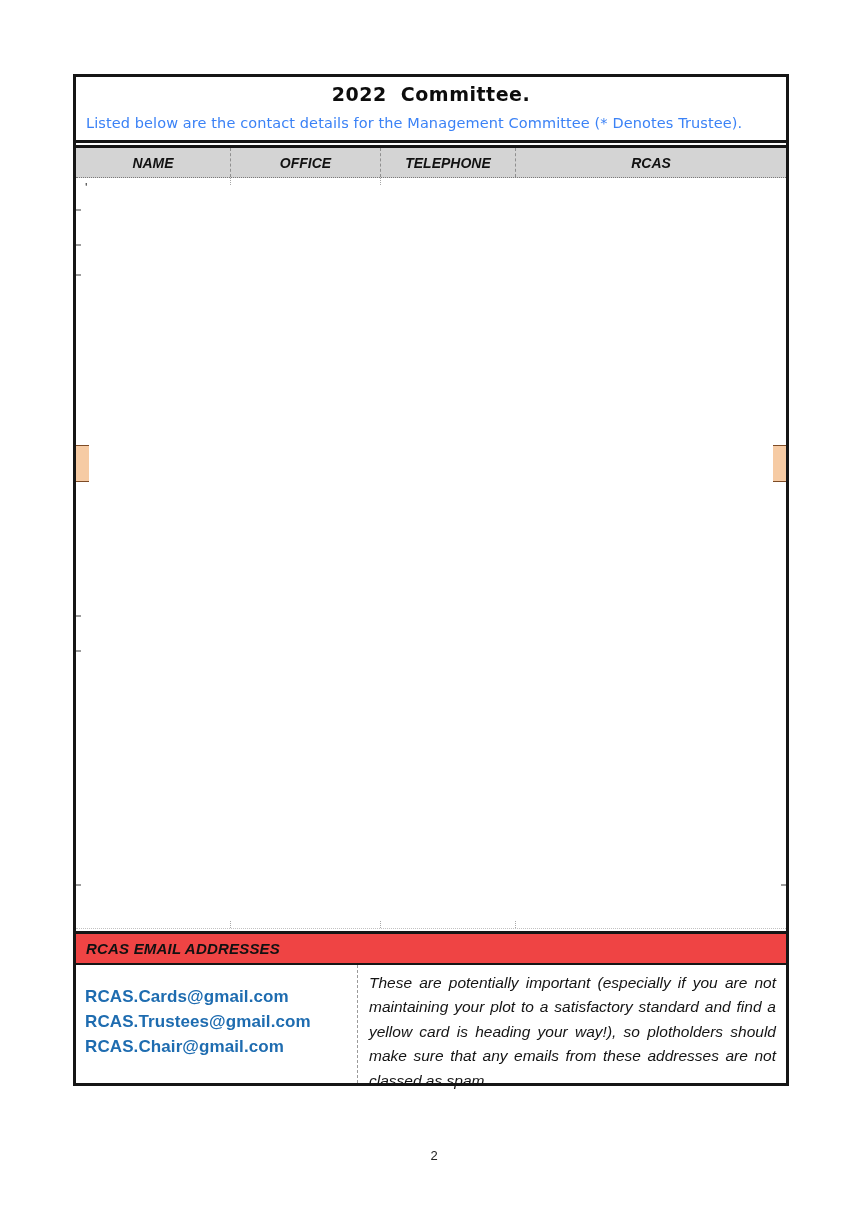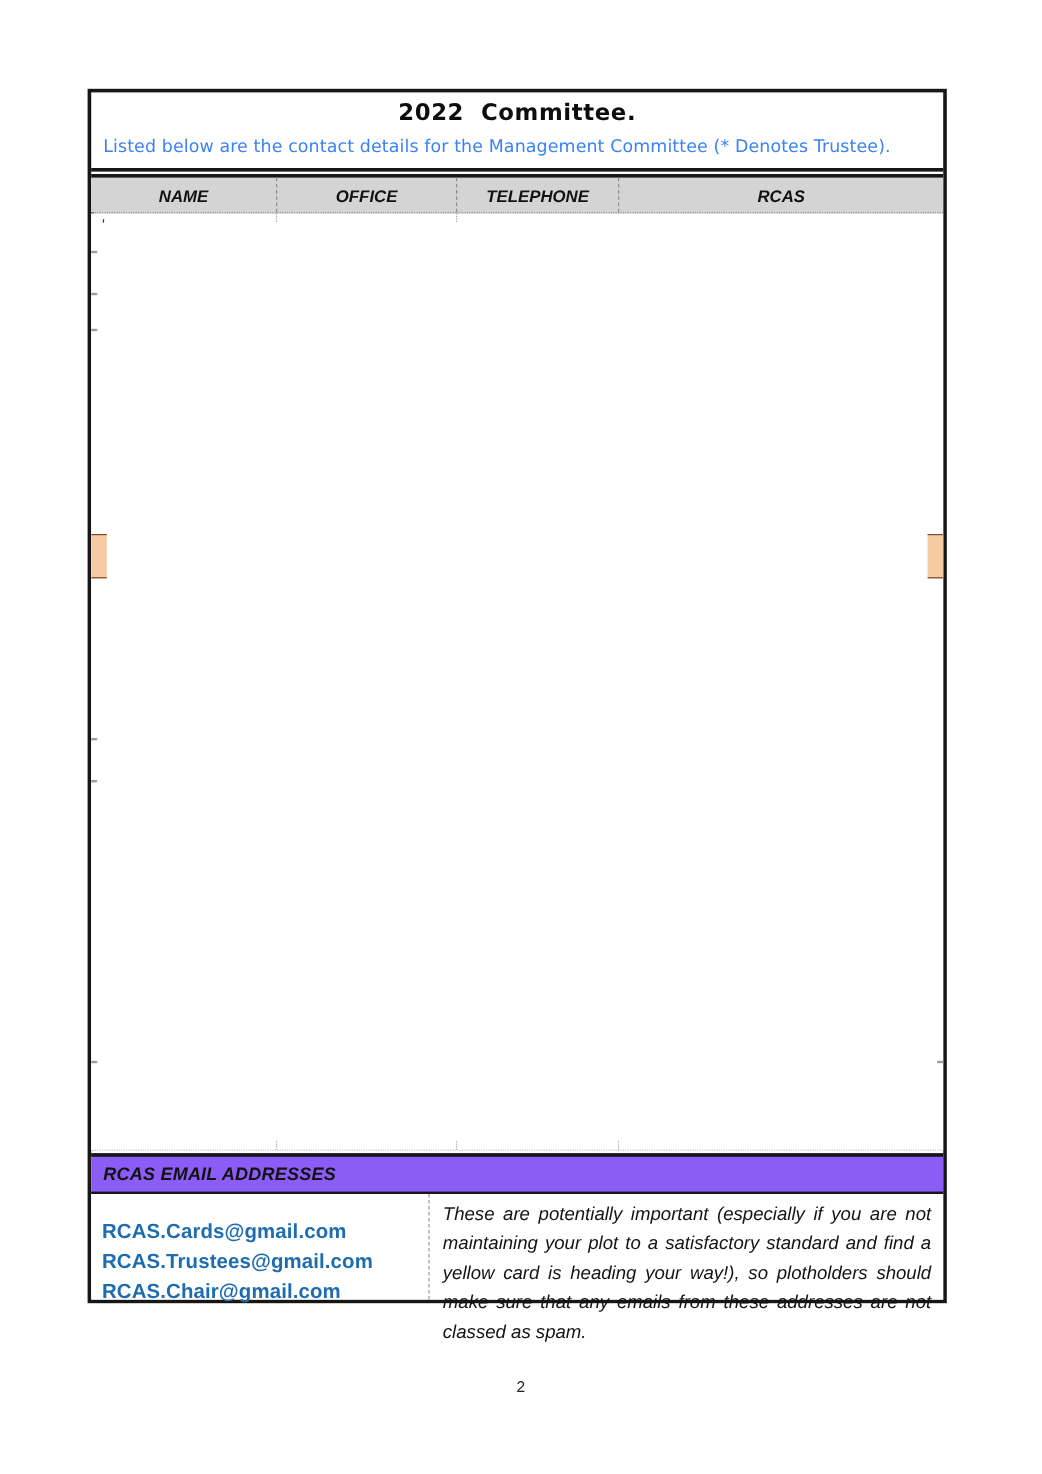--- a/index.html
+++ b/index.html
@@ -51,28 +51,28 @@
   .peach-rect {
     position: absolute; width: 13px; height: 37px; top: 267px;
     background: #f6cba4; border-top: 1px solid #7d4b26; border-bottom: 1px solid #7d4b26;
   }
   .peach-rect.left { left: 0; }
   .peach-rect.right { right: 0; }
 
   
   .yellow-row {
     margin-top: 2px; border-top: 3px solid #161616; border-bottom: 2px solid #161616;
-    background: #8b5cf6; height: 34px; display: flex; align-items: center; padding: 0 10px;
+    background: #ef4444; height: 34px; display: flex; align-items: center; padding: 0 10px;
   }
   .yellow-row span {
     font-weight: bold; font-style: italic; font-size: 15px; color: #111; letter-spacing: 0.2px;
   }
 
   
-  .bottom-row { height: 88px; display: flex; background: #ffffff; }
+  .bottom-row { height: 118px; display: flex; background: #ffffff; }
   .emails-cell { width: 281px; padding: 19px 0 0 9px; }
   .email-link {
     color: #1e6cb0; font-weight: bold; font-size: 17px; line-height: 25px;
     letter-spacing: 0.1px; cursor: pointer;
   }
   .notes-cell { flex: 1; border-left: 1px dashed #9a9a9a; padding: 6px 10px 0 11px; }
   .note-text {
     font-style: italic; font-size: 15.5px; line-height: 24.4px;
     text-align: justify; color: #141414;
   }

